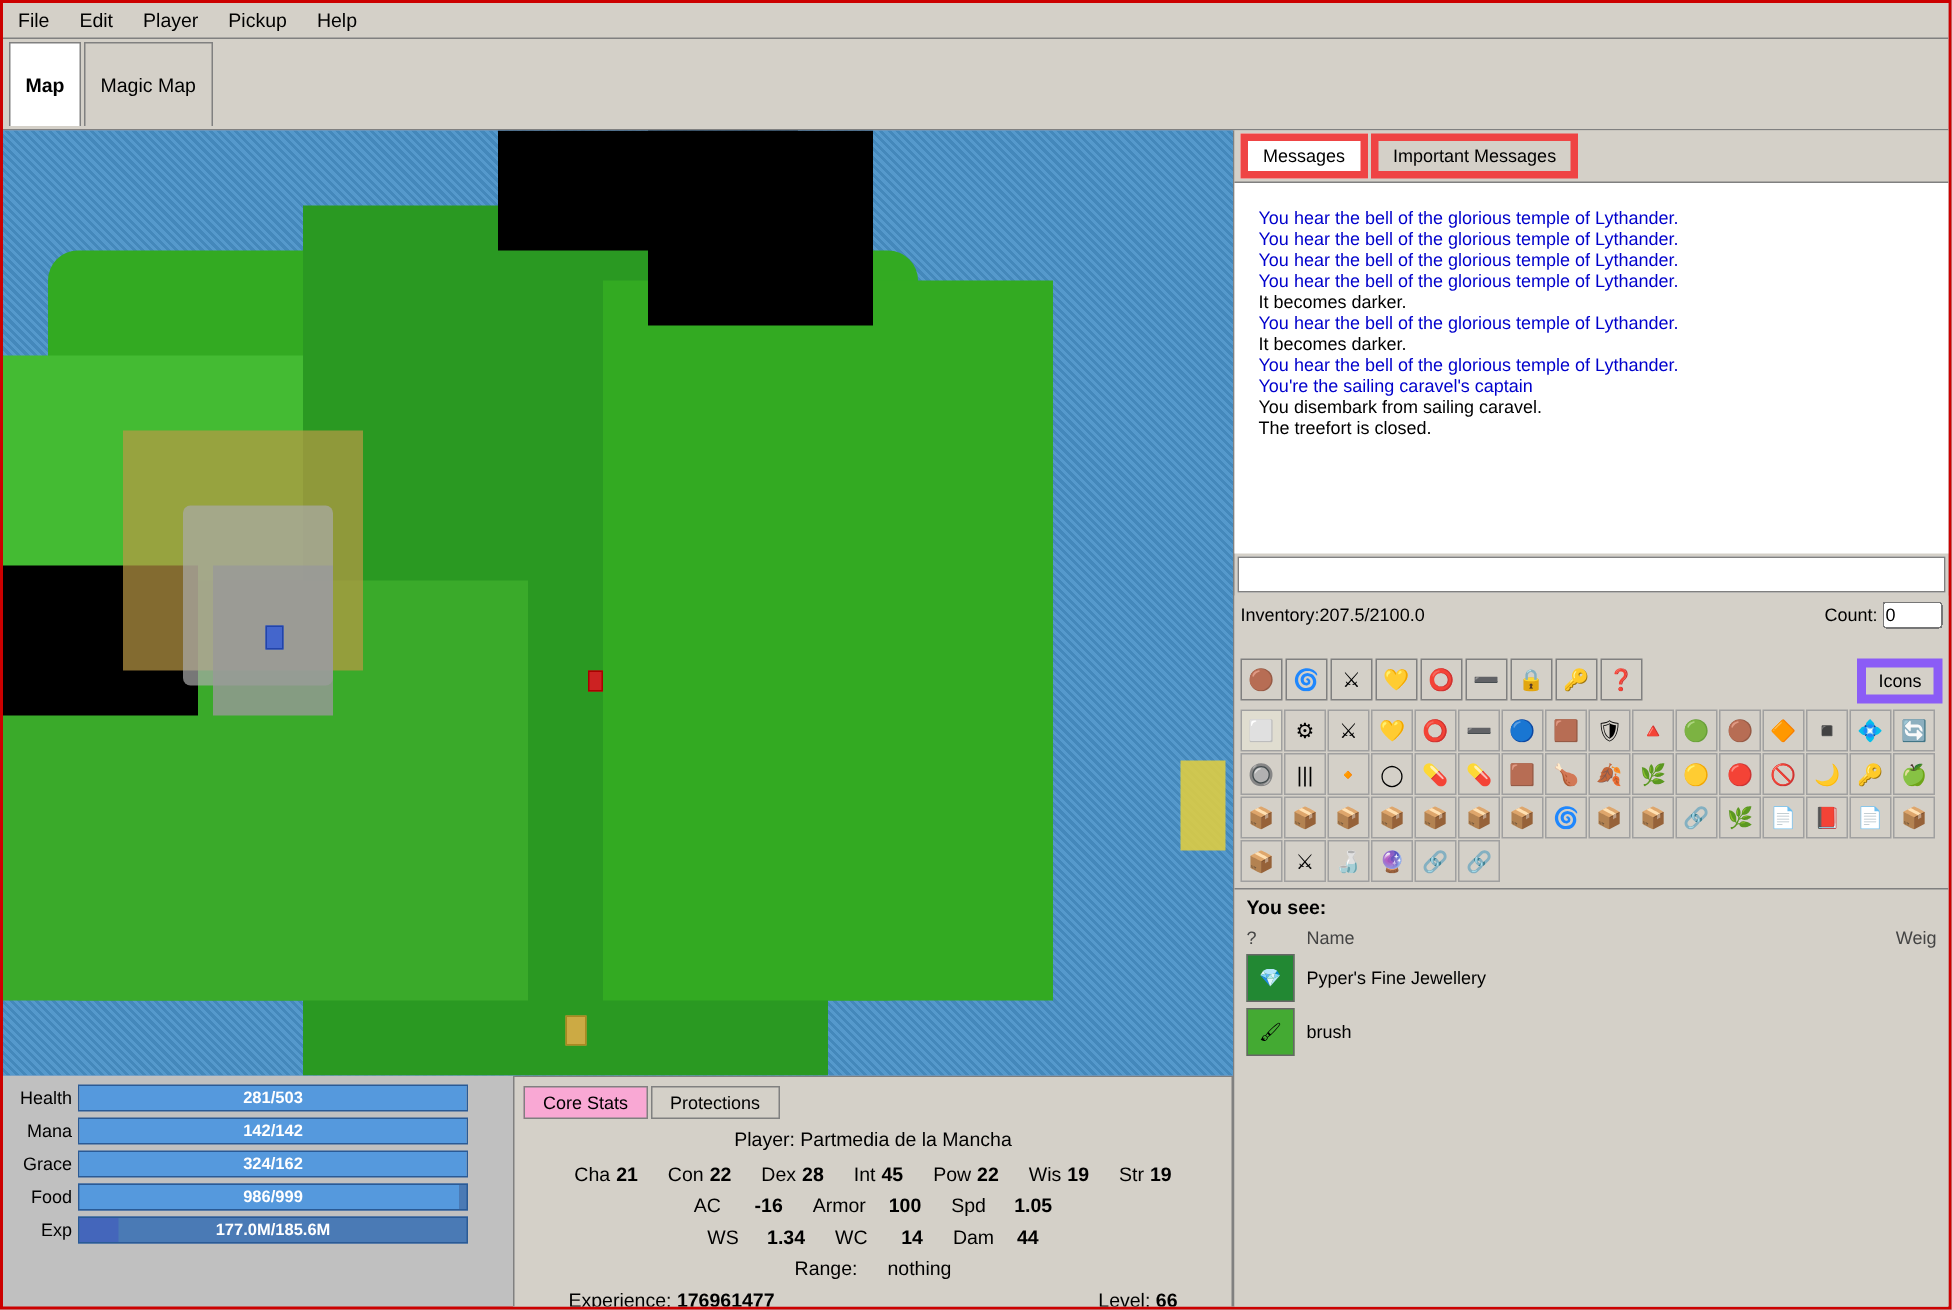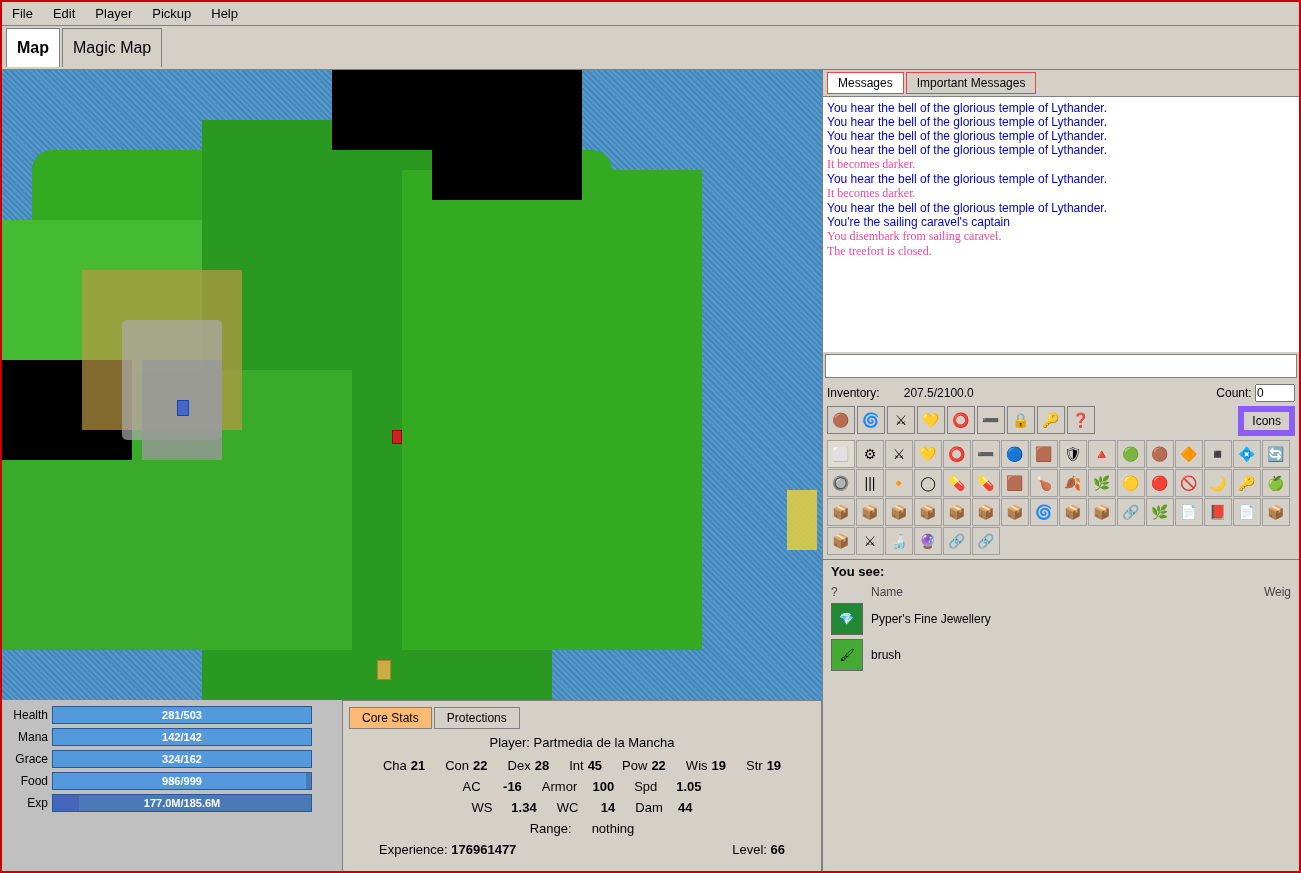--- a/index.html
+++ b/index.html
@@ -29,26 +29,26 @@
 
     
     #map-tabs {
       display: flex;
       background: #d4d0c8;
       border-bottom: 1px solid #808080;
       padding: 2px 4px;
       gap: 2px;
     }
     .map-tab {
-      padding: 10px 10px;
+      padding: 20px 10px;
       background: #d4d0c8;
       border: 1px solid #808080;
       border-bottom: none;
       cursor: pointer;
-      font-size: 16px;
+      font-size: 13px;
     }
     .map-tab.active {
       background: #ffffff;
       font-weight: bold;
     }
 
     
     #main-layout {
       display: flex;
       height: calc(873px - 52px);
@@ -128,21 +128,21 @@
       margin-bottom: 6px;
     }
     .char-tab {
       padding: 3px 12px;
       background: #d4d0c8;
       border: 1px solid #808080;
       cursor: pointer;
       font-size: 12px;
     }
     .char-tab.active {
-      background: #fdba74;
+      background: #f9a8d4;
     }
 
     .char-info {
       text-align: center;
       margin-bottom: 8px;
       font-size: 13px;
     }
     .stats-grid {
       display: flex;
       flex-direction: column;
@@ -178,56 +178,56 @@
     #messages-tabs {
       display: flex;
       background: #d4d0c8;
       border-bottom: 1px solid #808080;
       padding: 2px 4px;
       gap: 2px;
     }
     .msg-tab {
       padding: 3px 10px;
       background: #d4d0c8;
-      border: 1px solid #ef4444;
+      border: 5px solid #ef4444;
       cursor: pointer;
       font-size: 12px;
     }
     .msg-tab.active {
       background: #ffffff;
     }
 
     #messages-content {
       flex: 1;
       background: #ffffff;
       overflow-y: auto;
-      padding: 4px;
+      padding: 16px;
       font-size: 12px;
     }
     .msg-blue { color: #0000cc; }
-    .msg-black { color: #ec4899; font-family: Liberation Serif, serif; }
+    .msg-black { color: #000000; }
 
     #input-area {
       height: 24px;
       background: #ffffff;
       border: 1px solid #808080;
       margin: 2px;
     }
 
     
     #inventory-area {
       background: #d4d0c8;
       padding: 4px;
     }
 
     #inventory-header {
       display: flex;
       align-items: center;
-      gap: 24px;
-      margin-bottom: 4px;
+      gap: 0;
+      margin-bottom: 20px;
     }
 
     #inventory-toolbar {
       display: flex;
       gap: 2px;
       margin-bottom: 4px;
       flex-wrap: wrap;
     }
 
     .inv-btn {

